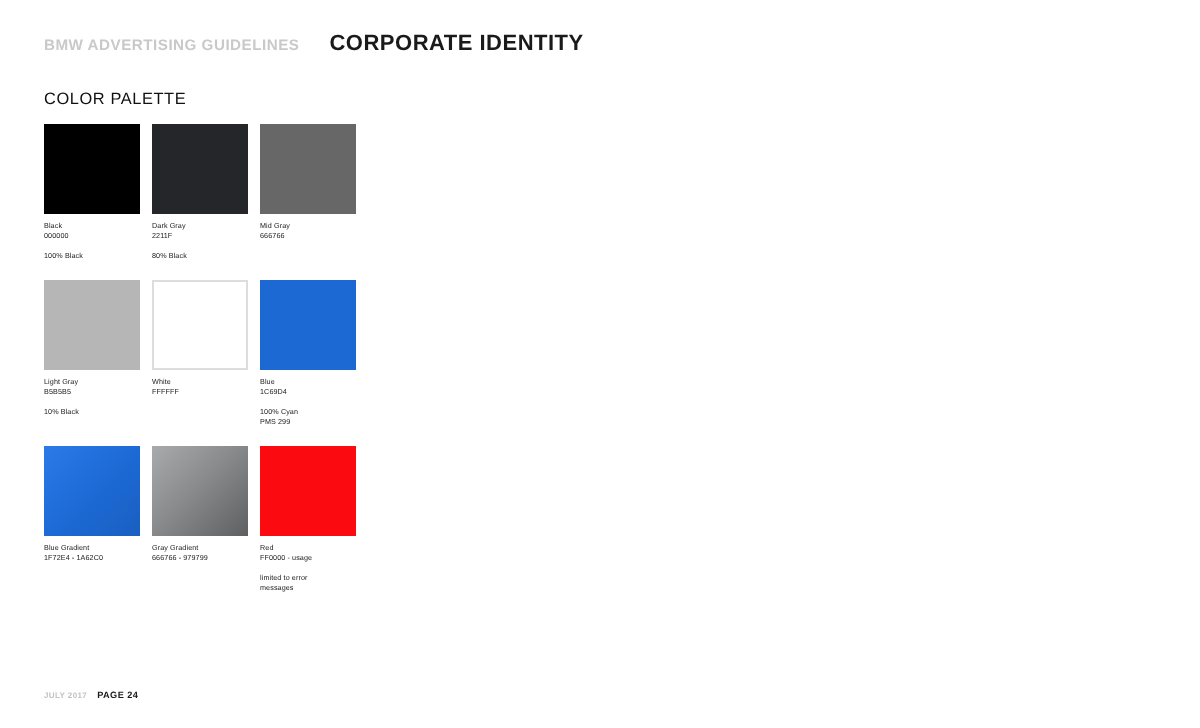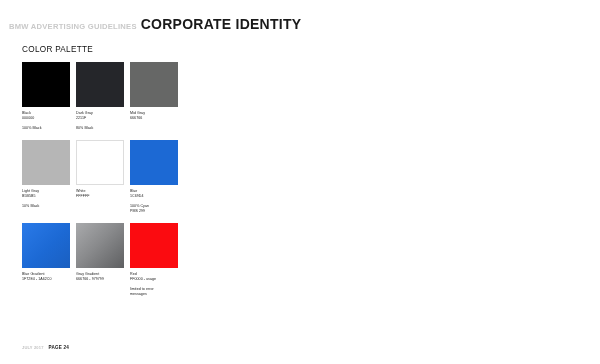--- a/index.html
+++ b/index.html
@@ -20,36 +20,36 @@
     left: 0;
     top: 0;
     width: 600px;
     height: 364px;
     background: #ffffff;
   }
 
   
   .header {
     position: absolute;
-    left: 9px;
+    left: 22px;
     top: 16px;
     display: flex;
     align-items: baseline;
-    gap: 4px;
+    gap: 15px;
     white-space: nowrap;
   }
   .header-brand {
     font-size: 7.6px;
     font-weight: bold;
     letter-spacing: 0.25px;
     color: #c9c9c9;
     text-transform: uppercase;
   }
   .header-section {
-    font-size: 14px;
+    font-size: 11px;
     font-weight: bold;
     letter-spacing: 0.25px;
     color: #1a1a1a;
     text-transform: uppercase;
   }
 
   
   .section-title {
     position: absolute;
     left: 22px;

